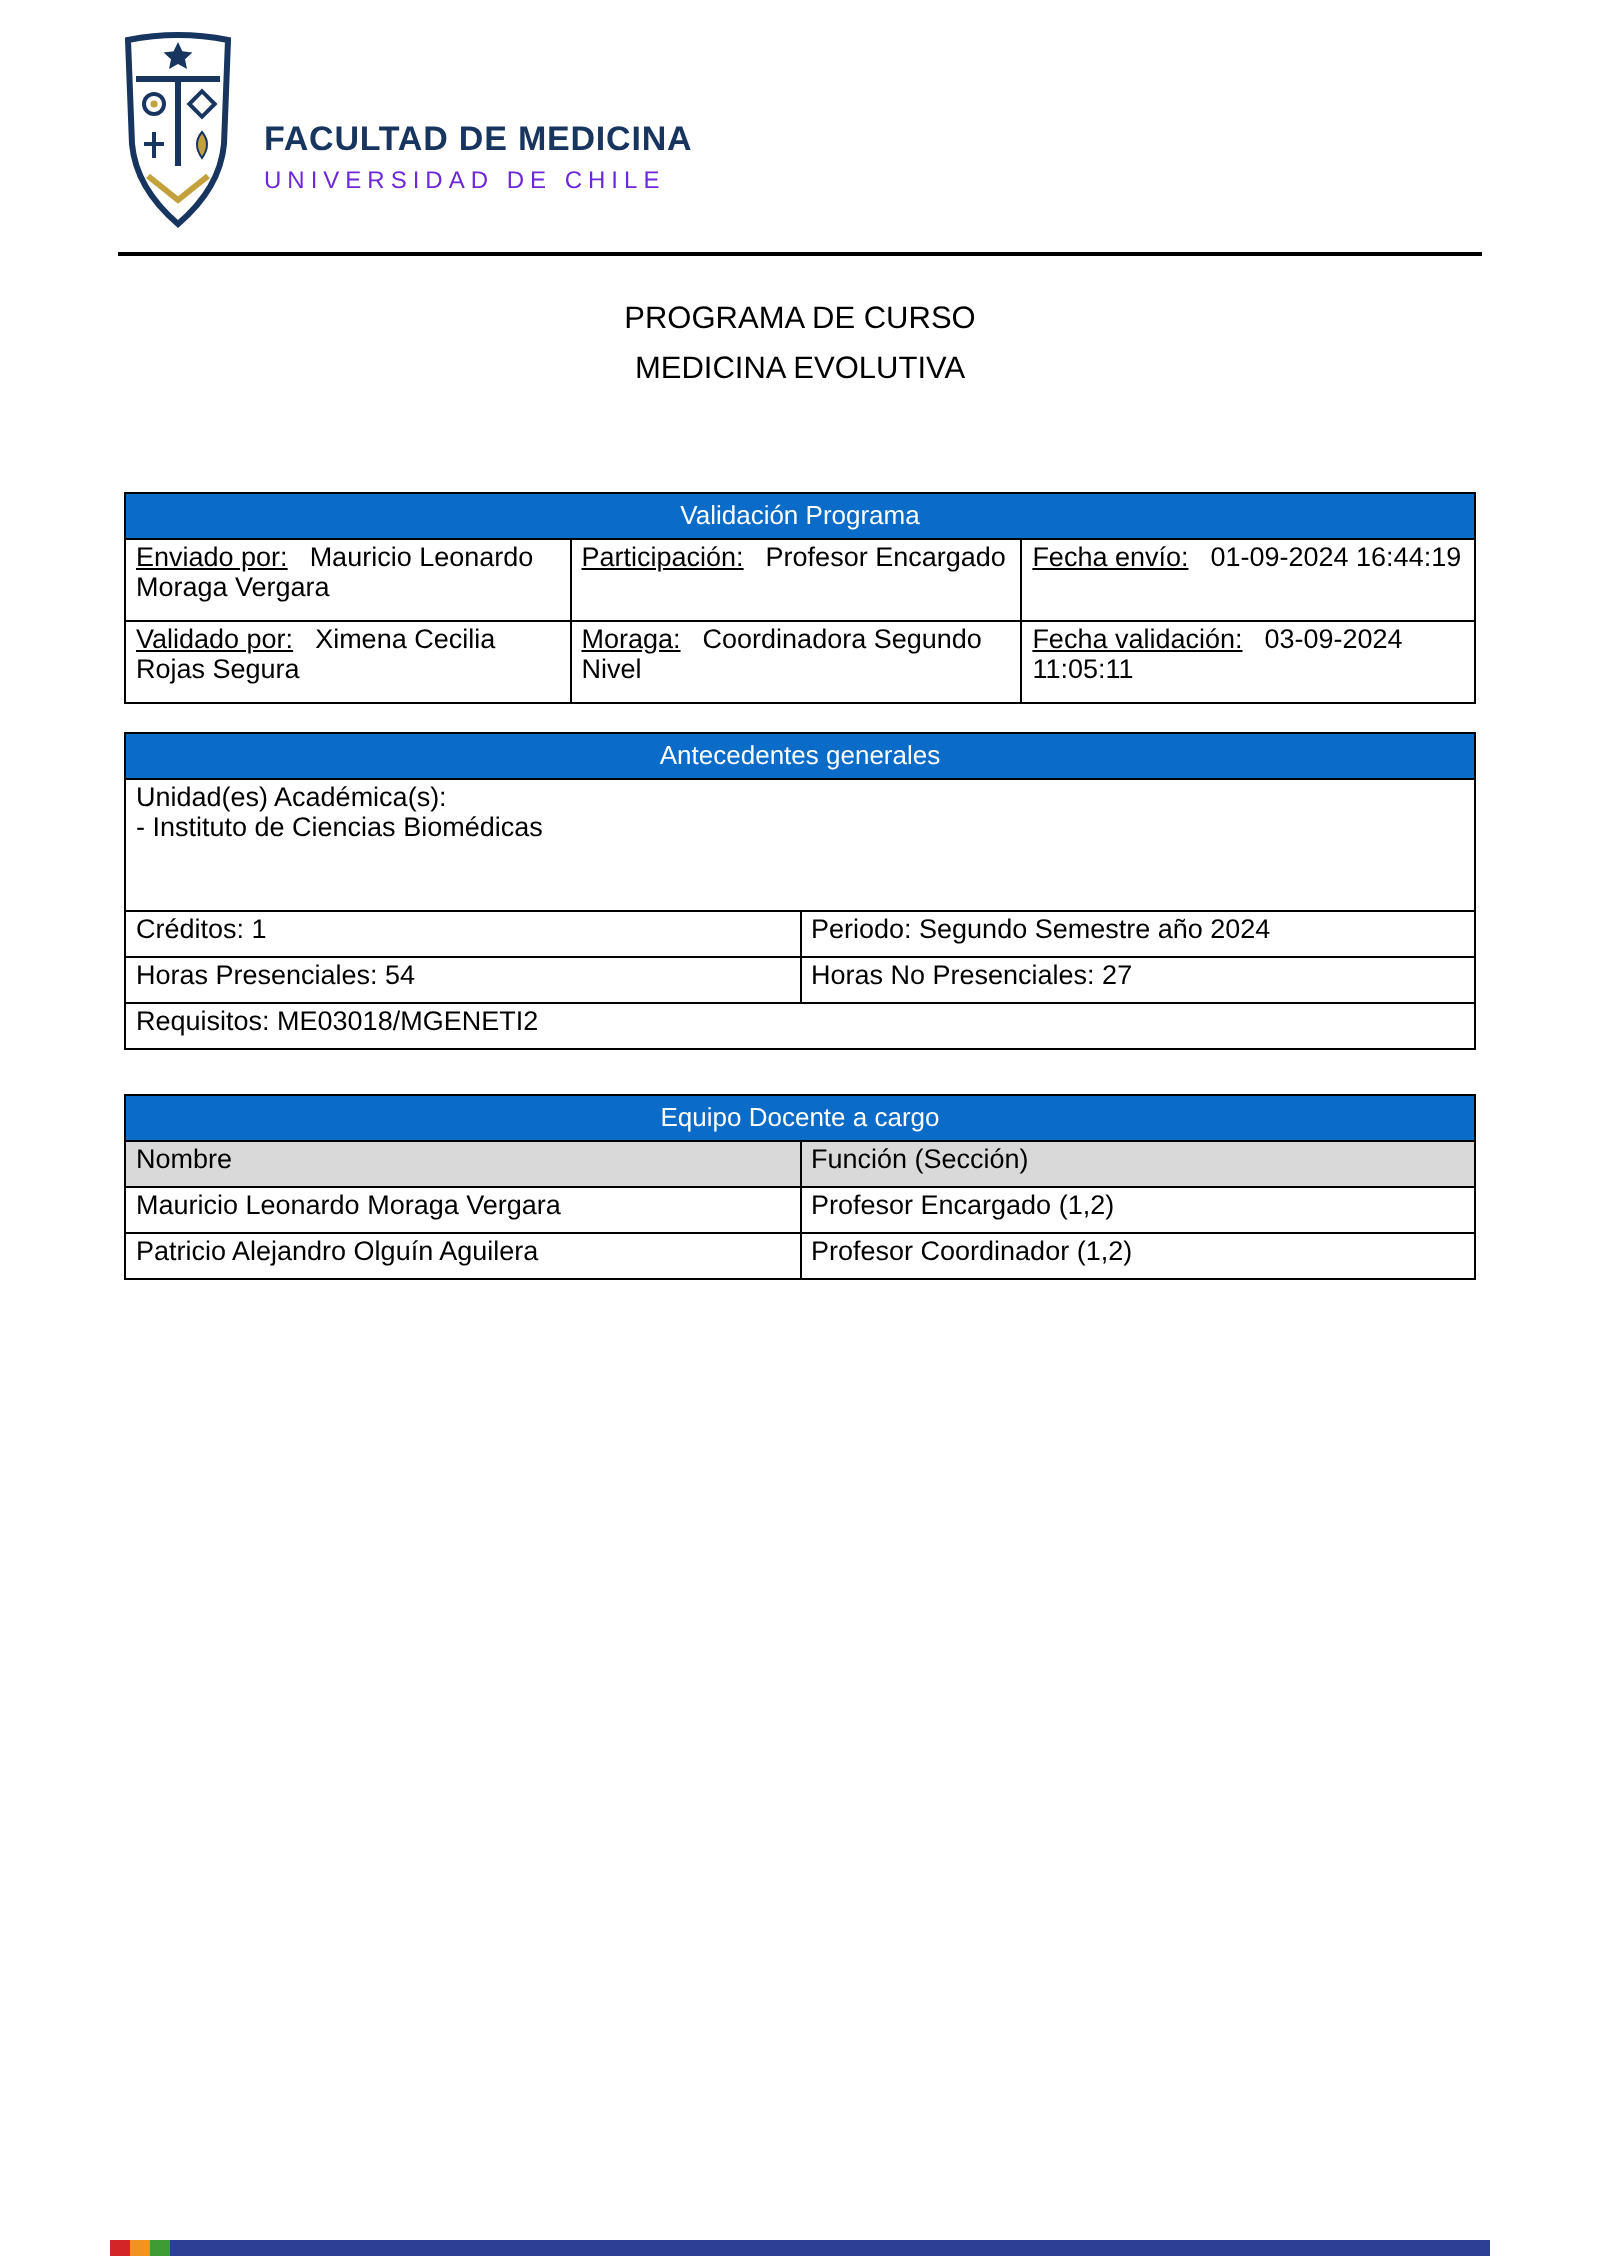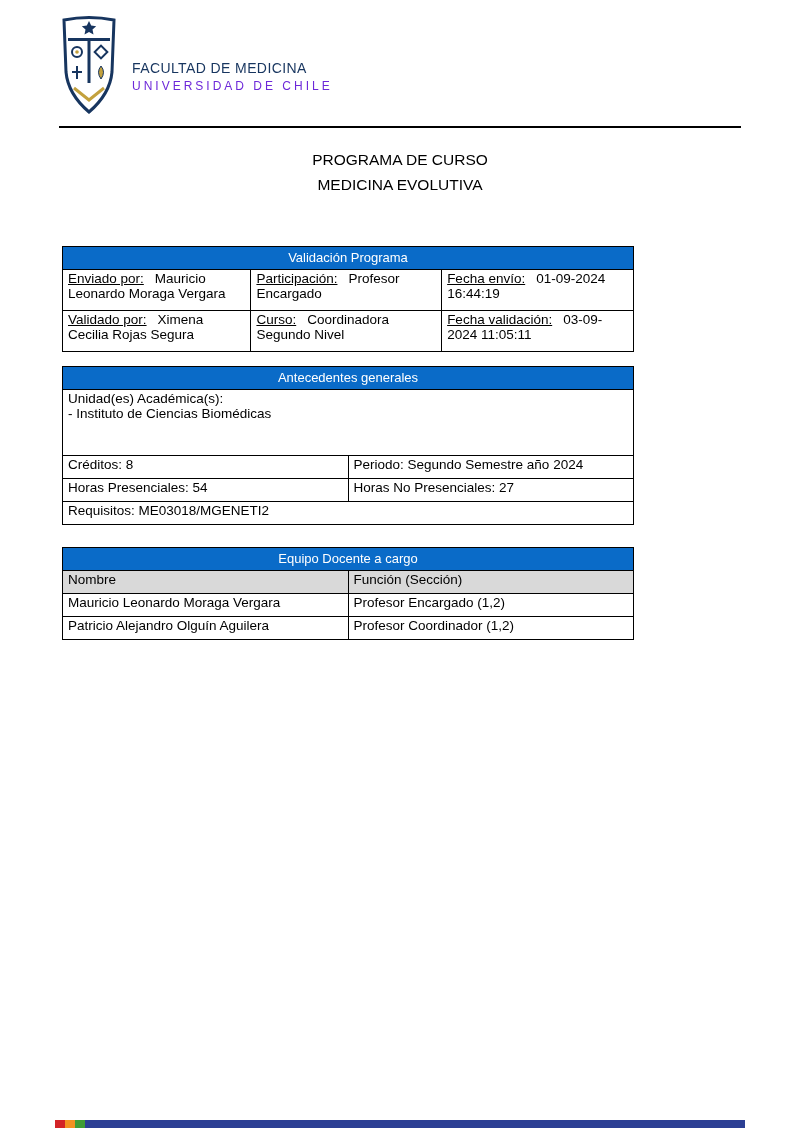--- a/index.html
+++ b/index.html
@@ -10,29 +10,29 @@
     font-family: "Liberation Sans", "DejaVu Sans", sans-serif;
     color: #000;
     position: relative;
     overflow: hidden;
   }
 
   
   .logo-row { display: flex; align-items: flex-start; padding: 14px 0 0 60px; }
   .crest { flex: 0 0 auto; }
   .logo-text { margin-left: 14px; margin-top: 46px; }
-  .logo-faculty { font-size: 14px; font-weight: normal; color: #17355F; letter-spacing: 0.4px; }
+  .logo-faculty { font-size: 17px; font-weight: bold; color: #17355F; letter-spacing: 0.4px; }
   .logo-univ { font-size: 12px; color: #6d28d9; letter-spacing: 3px; margin-top: 3px; }
   .header-rule { width: 682px; margin: 10px 0 0 59px; border: none; border-top: 2px solid #000; }
 
   
   .doc-title { text-align: center; margin-top: 20px; font-size: 15.5px; line-height: 1.6; }
 
   
-  .tbl-section { width: 572px; margin-left: 62px; }
+  .tbl-section { width: 676px; margin-left: 62px; }
   .sec-validation { margin-top: 48px; }
   .sec-antecedentes { margin-top: 14px; }
   .sec-equipo { margin-top: 22px; }
   .tbl-blue-header {
     background: var(--header-blue, #0A6BC8);
     color: #fff; text-align: center; font-size: 13px;
     padding: 3px 0 4px;
     border: 1.5px solid #000; border-bottom: none;
   }
   table.doc { width: 100%; border-collapse: collapse; table-layout: fixed; }
@@ -102,21 +102,21 @@
       </td>
       <td>
         <span class="lbl">Fecha envío:</span><span>01-09-2024 16:44:19</span>
       </td>
     </tr>
     <tr class="val-rows">
       <td>
         <span class="lbl">Validado por:</span><span>Ximena Cecilia Rojas Segura</span>
       </td>
       <td>
-        <span class="lbl">Curso:</span><span>Coordinadora Segundo Nivel</span>
+        <span class="lbl">Moraga:</span><span>Coordinadora Segundo Nivel</span>
       </td>
       <td>
         <span class="lbl">Fecha validación:</span><span>03-09-2024 11:05:11</span>
       </td>
     </tr>
   </tbody>
     </table>
 </section>
 
 <section class="tbl-section sec-antecedentes">
@@ -127,21 +127,21 @@
         <col style="width:50%">
       </colgroup>
     <tbody>
         <tr>
       <td colspan="2" class="cell-unidad">
         <div>Unidad(es) Académica(s):</div>
         <div>- Instituto de Ciencias Biomédicas</div>
       </td>
     </tr>
     <tr class="row-sm">
-      <td>Créditos: 8</td>
+      <td>Créditos: 1</td>
       <td>Periodo: Segundo Semestre año 2024</td>
     </tr>
     <tr class="row-sm">
       <td>Horas Presenciales: 54</td>
       <td>Horas No Presenciales: 27</td>
     </tr>
     <tr class="row-sm">
       <td colspan="2">Requisitos: ME03018/MGENETI2</td>
     </tr>
   </tbody>

